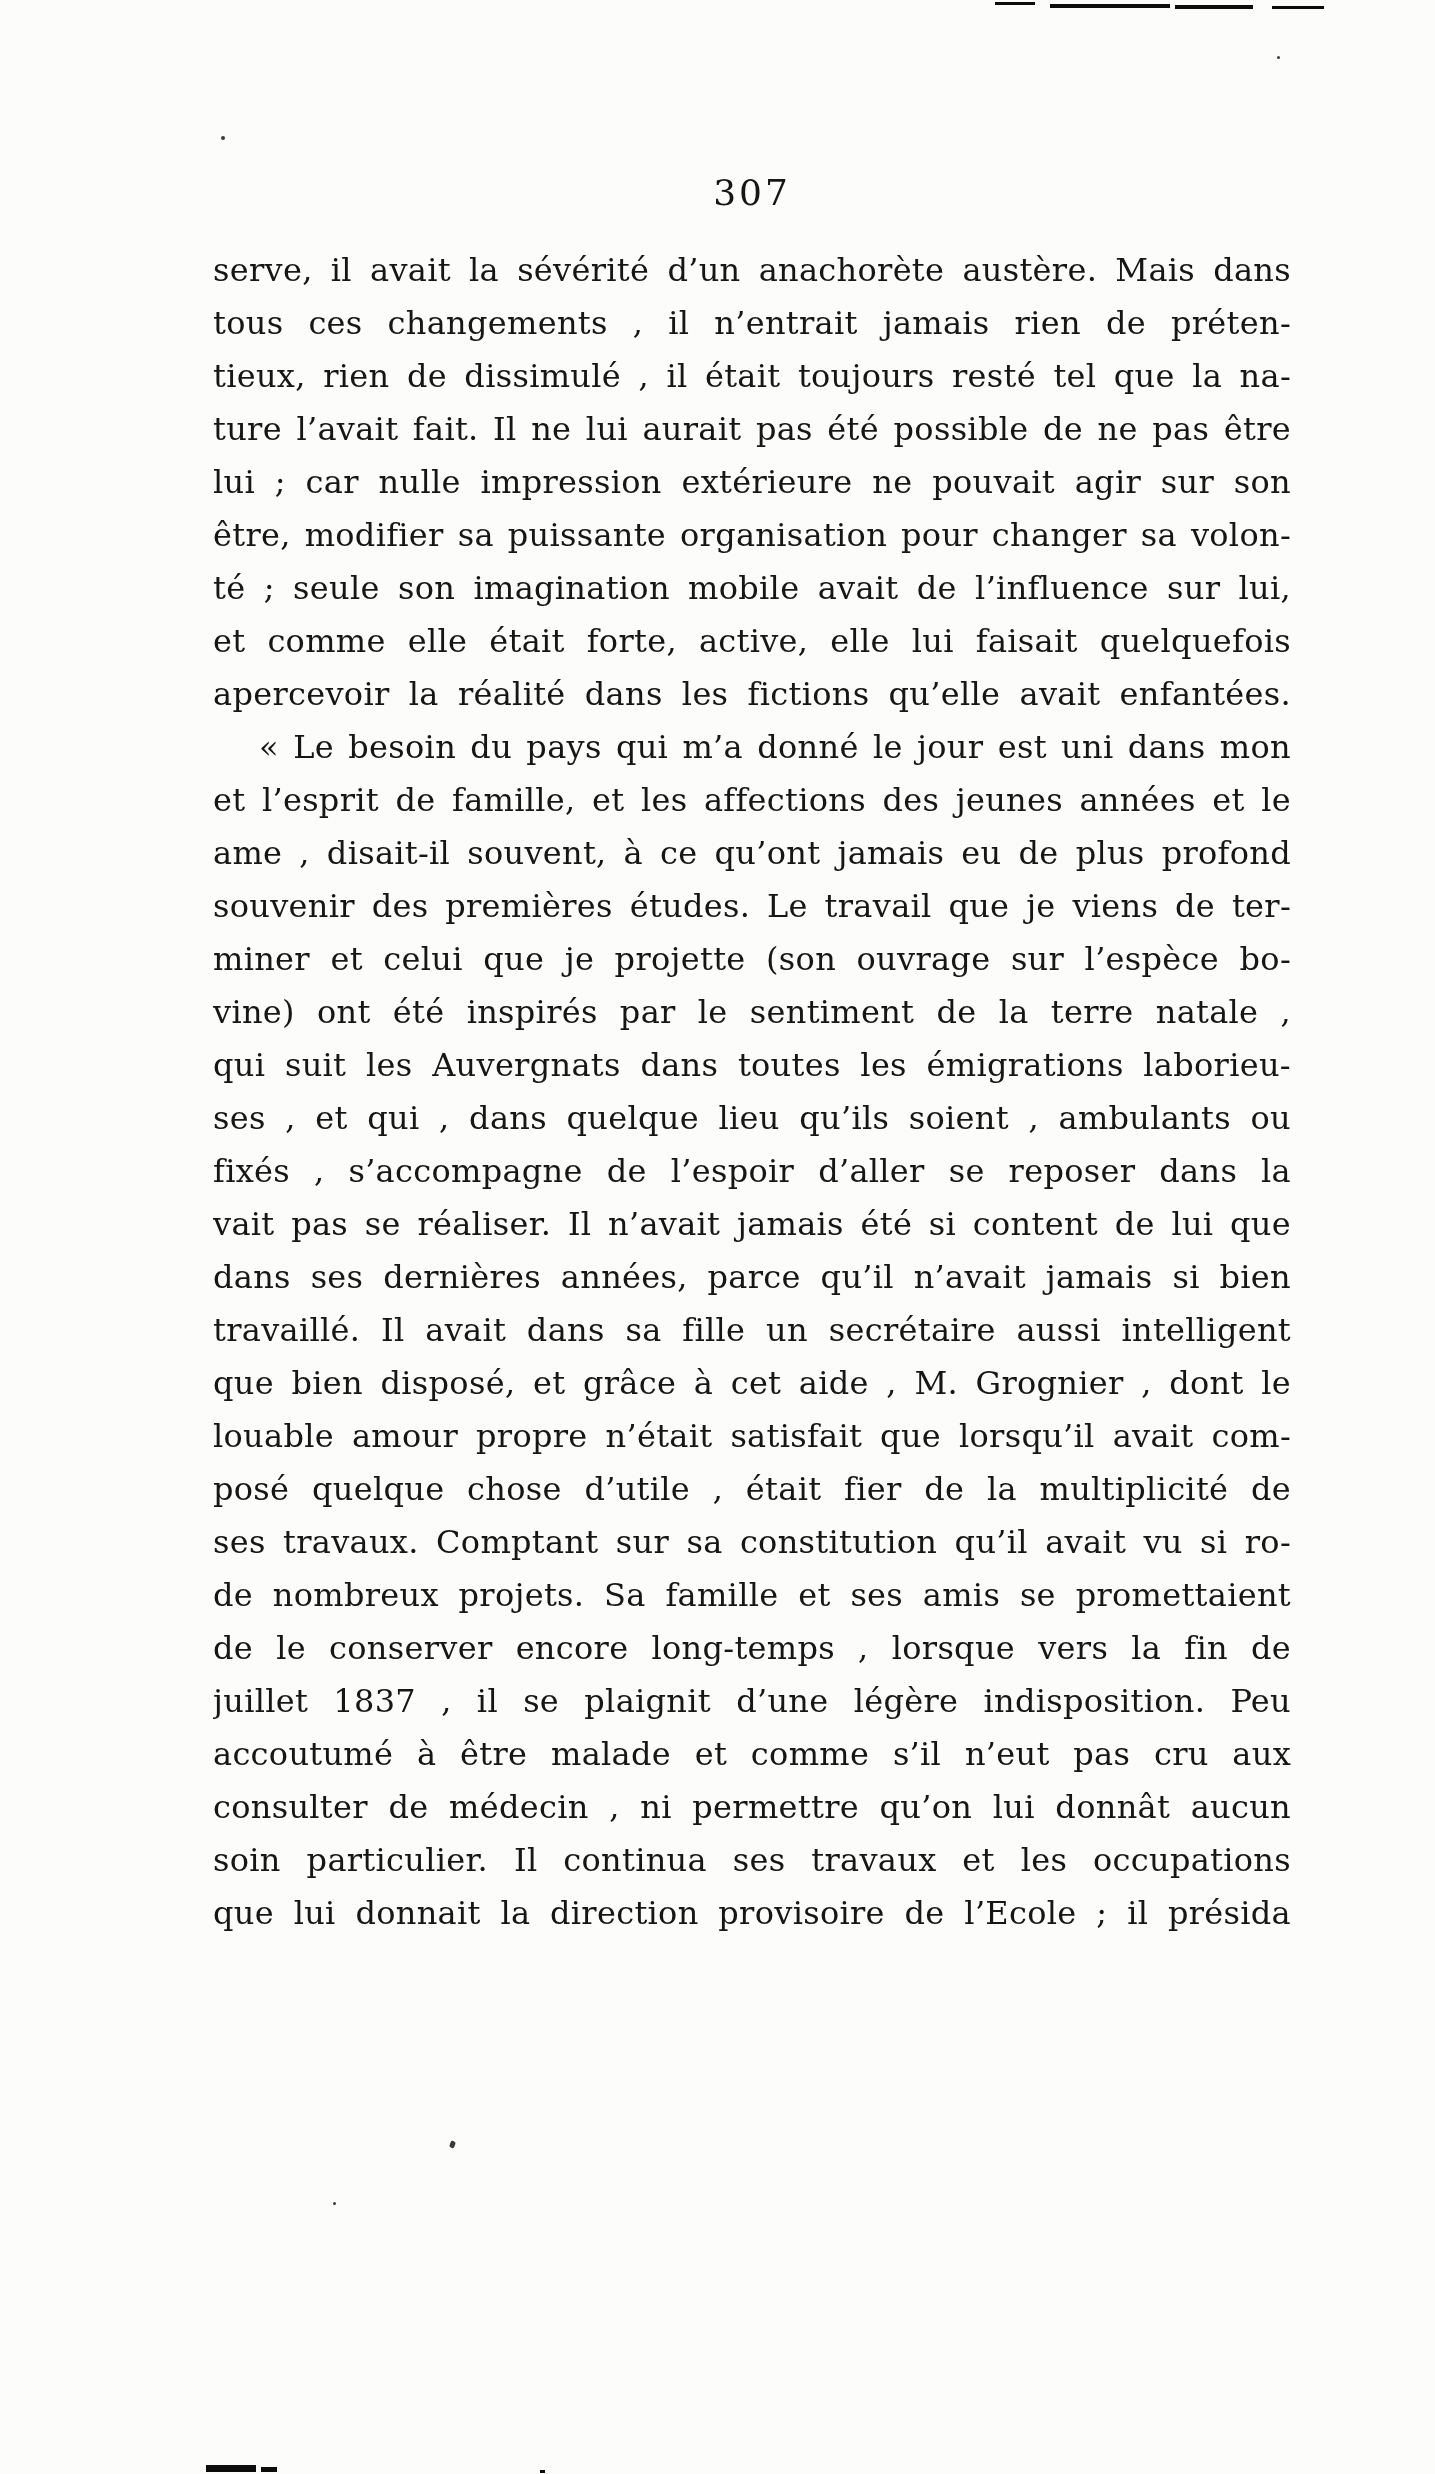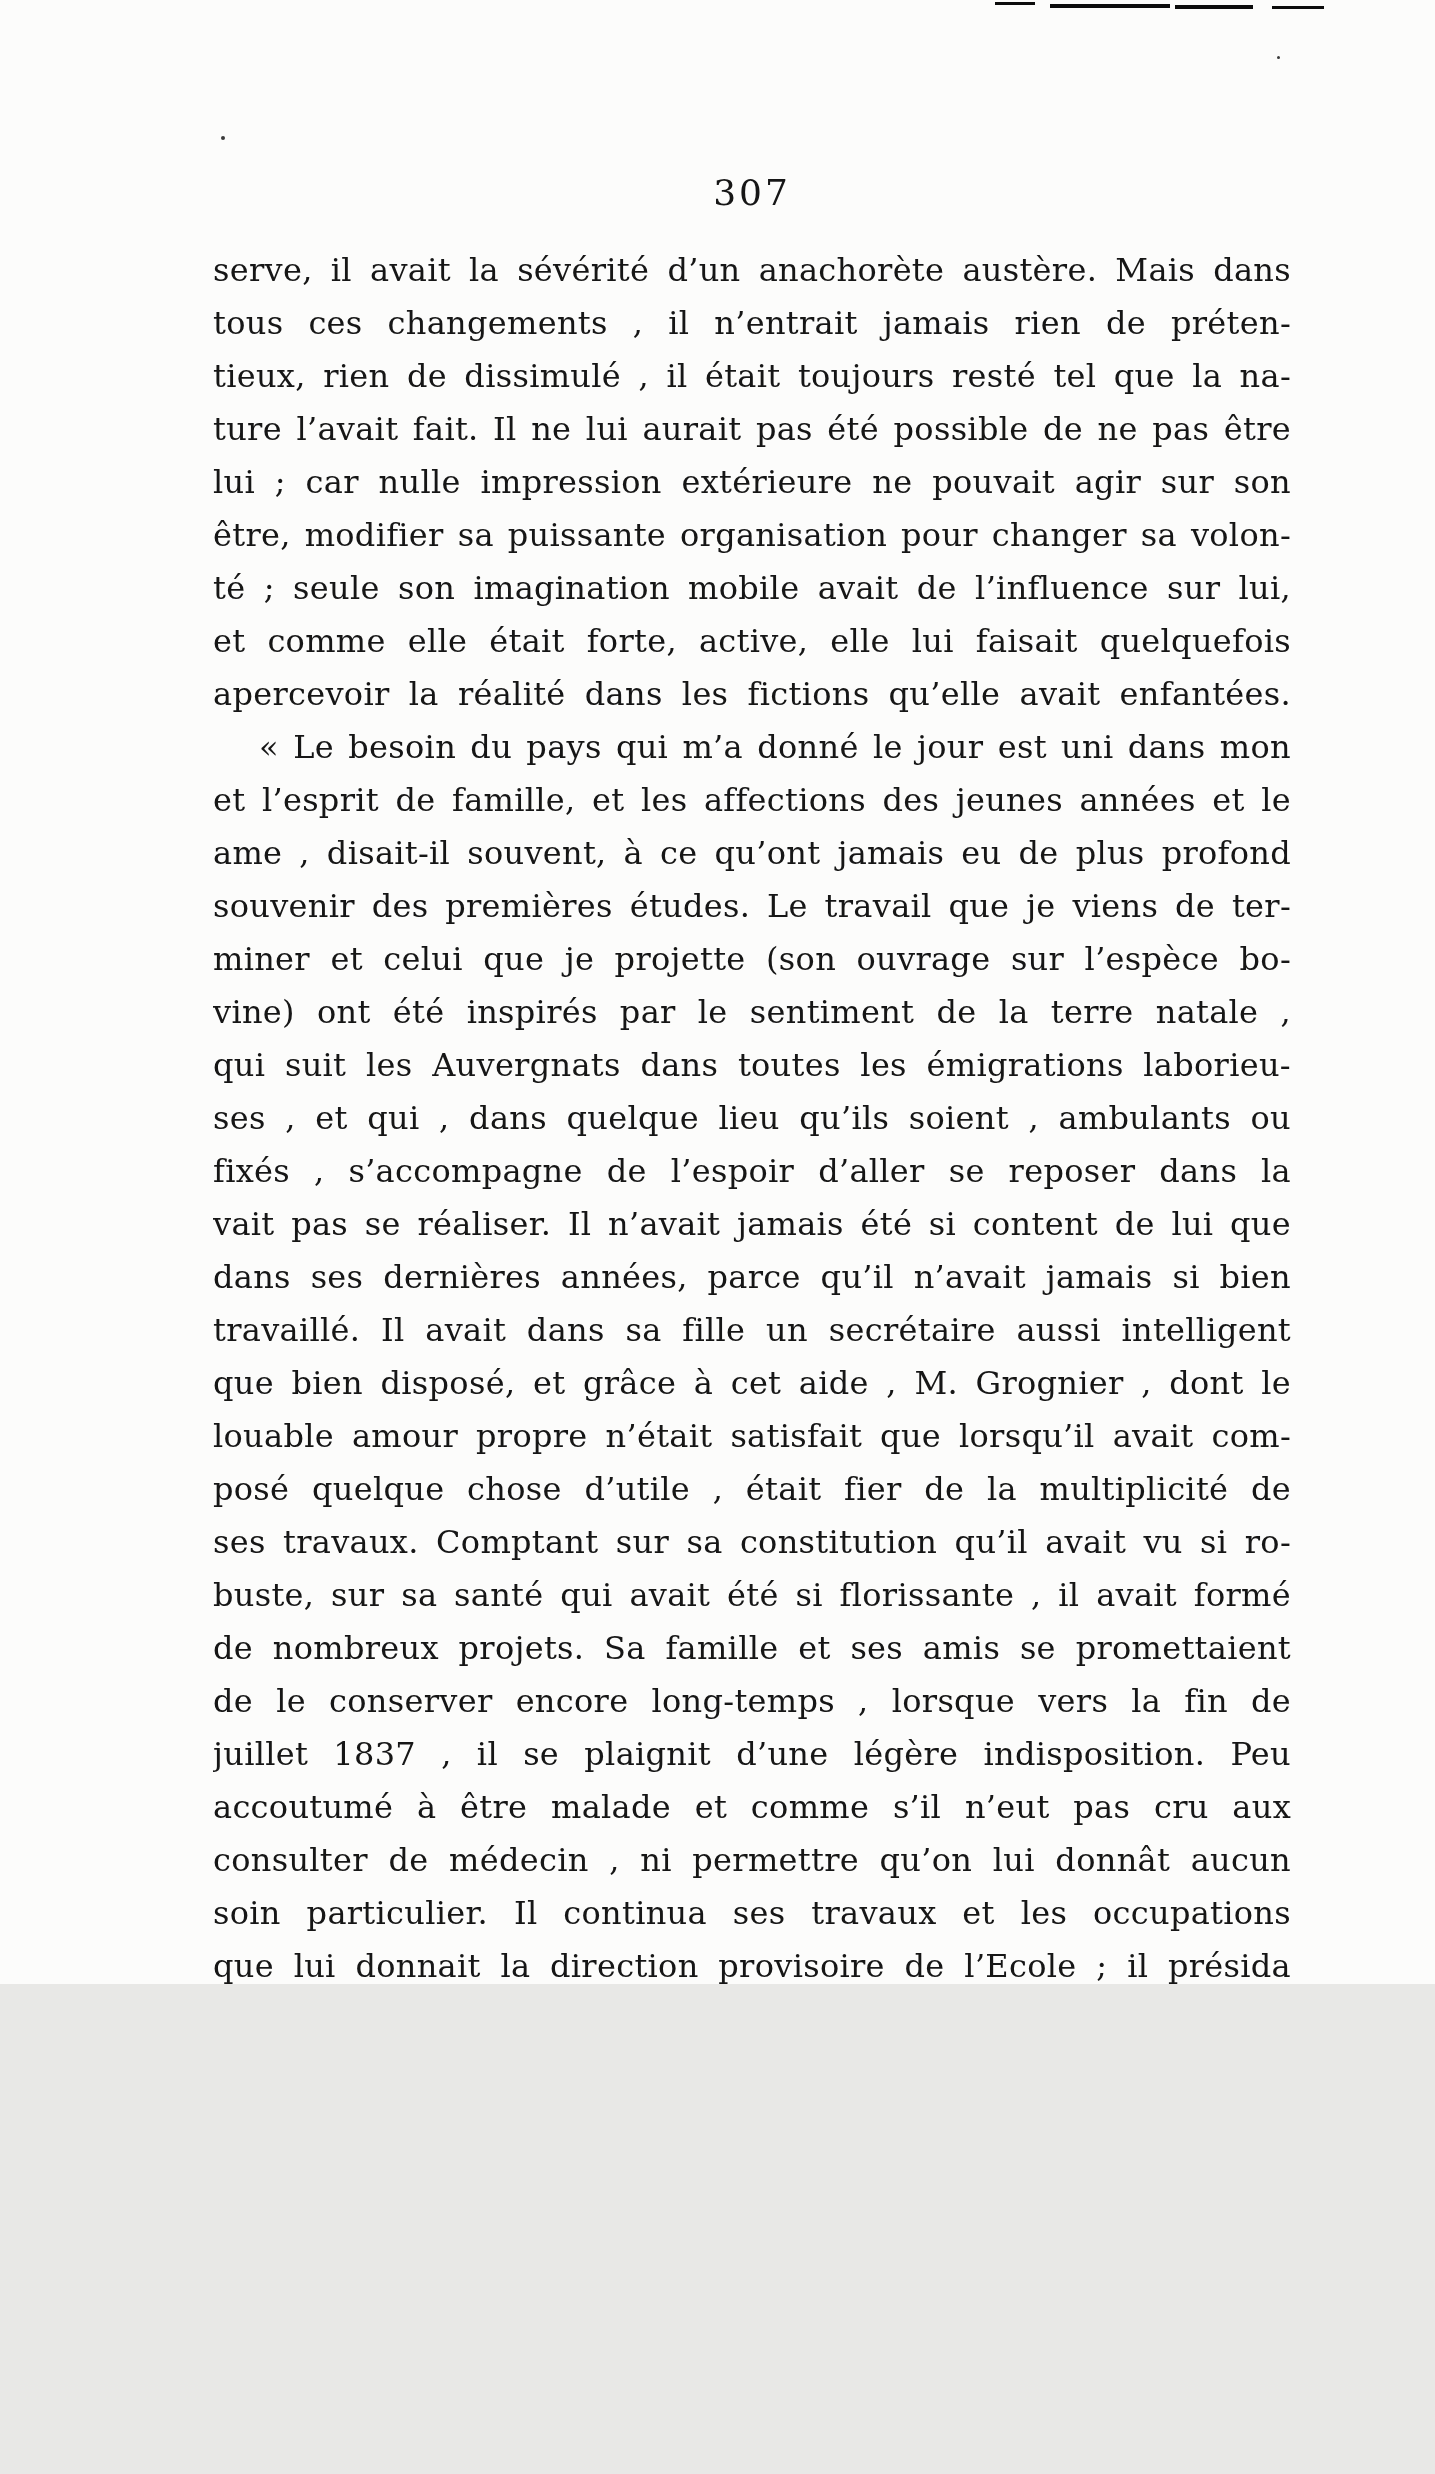--- a/index.html
+++ b/index.html
@@ -3,21 +3,21 @@
 <meta charset="utf-8">
 <style>
   html, body {
     margin: 0;
     padding: 0;
     background: #e8e8e6;
   }
   .page {
     position: relative;
     width: 1435px;
-    height: 1984px;
+    height: 2474px;
     background: #fcfcfb;
     overflow: hidden;
     font-family: "DejaVu Serif", "Liberation Serif", serif;
     color: #161616;
   }
   
   .artifact { position: absolute; background: #0c0c0c; }
   .top-seg-1 { left: 995px;  top: 2px; width: 40px;  height: 3px; }
   .top-seg-2 { left: 1050px; top: 4px; width: 120px; height: 4px; }
   .top-seg-3 { left: 1175px; top: 5px; width: 78px;  height: 4px; }
@@ -103,21 +103,20 @@
       <span class="line">qui suit les Auvergnats dans toutes les émigrations laborieu-</span>
       <span class="line">ses , et qui , dans quelque lieu qu’ils soient , ambulants ou</span>
       <span class="line">fixés , s’accompagne de l’espoir d’aller se reposer dans la</span>
       <span class="line">vait pas se réaliser. Il n’avait jamais été si content de lui que</span>
       <span class="line">dans ses dernières années, parce qu’il n’avait jamais si bien</span>
       <span class="line">travaillé. Il avait dans sa fille un secrétaire aussi intelligent</span>
       <span class="line">que bien disposé, et grâce à cet aide , M. Grognier , dont le</span>
       <span class="line">louable amour propre n’était satisfait que lorsqu’il avait com-</span>
       <span class="line">posé quelque chose d’utile , était fier de la multiplicité de</span>
       <span class="line">ses travaux. Comptant sur sa constitution qu’il avait vu si ro-</span>
-      <span class="line">buste, sur sa santé qui avait été si florissante , il avait formé</span>
       <span class="line">de nombreux projets. Sa famille et ses amis se promettaient</span>
       <span class="line">de le conserver encore long-temps , lorsque vers la fin de</span>
       <span class="line">juillet 1837 , il se plaignit d’une légère indisposition. Peu</span>
       <span class="line">accoutumé à être malade et comme s’il n’eut pas cru aux</span>
       <span class="line">consulter de médecin , ni permettre qu’on lui donnât aucun</span>
       <span class="line">soin particulier. Il continua ses travaux et les occupations</span>
       <span class="line">que lui donnait la direction provisoire de l’Ecole ; il présida</span>
     </p>
   </div>
 

